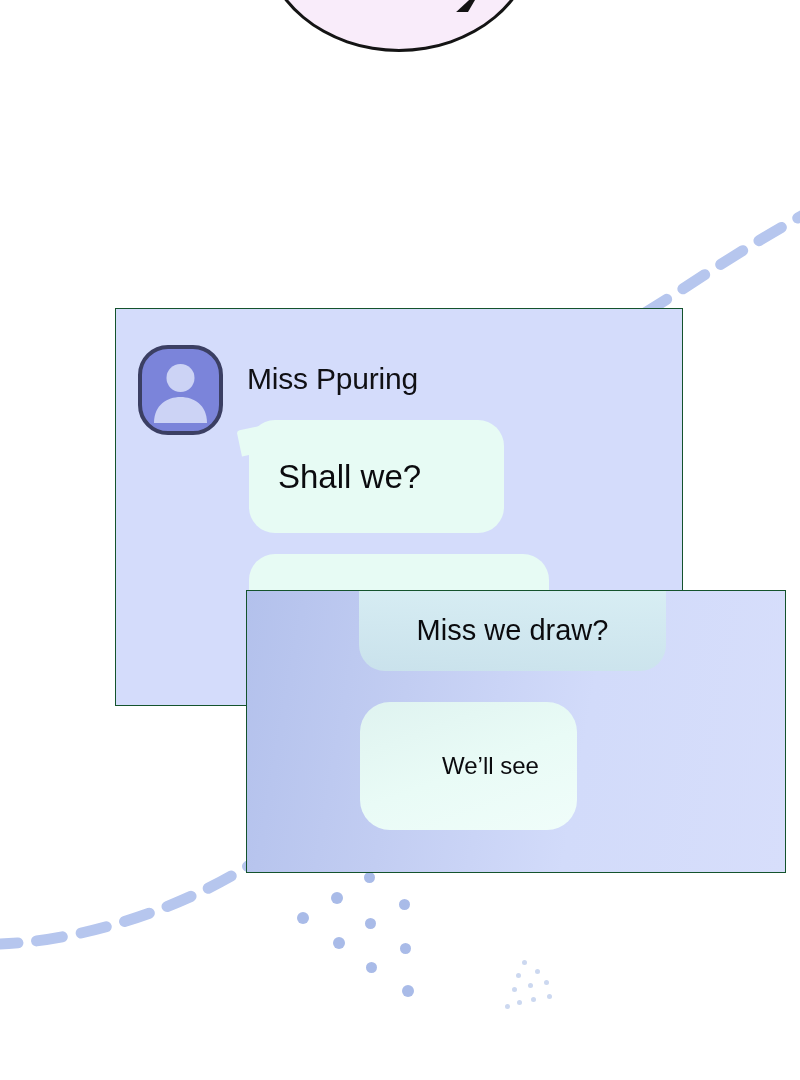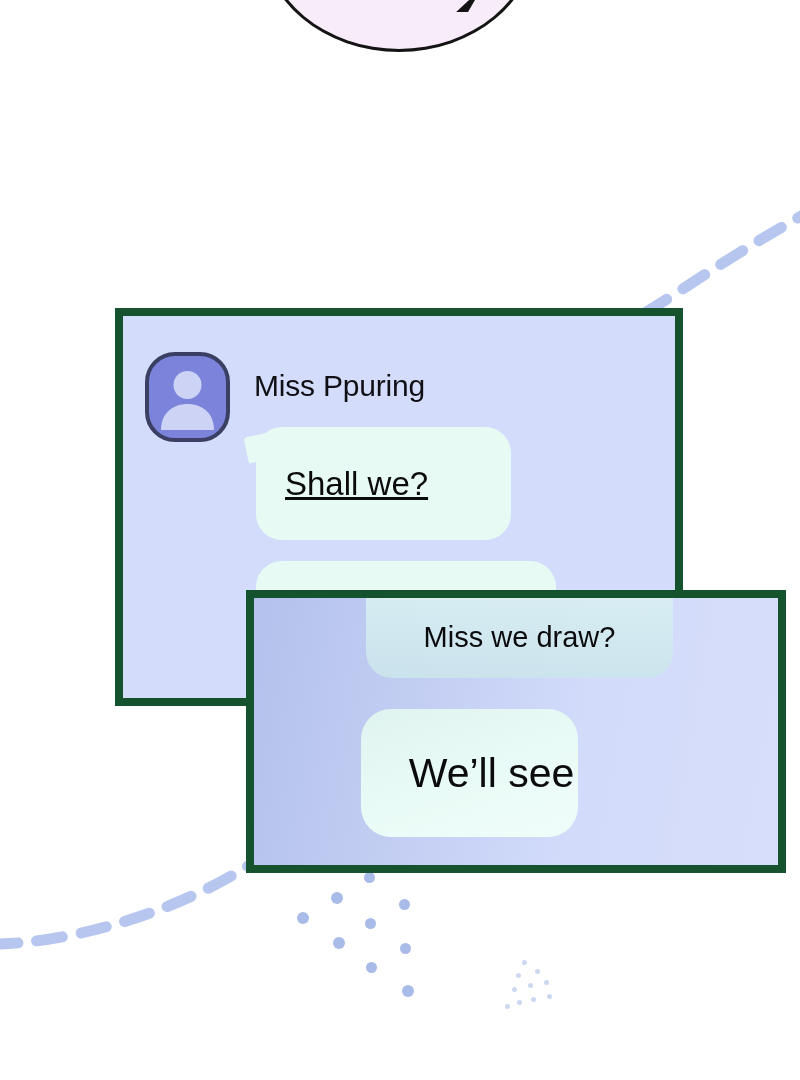--- a/index.html
+++ b/index.html
@@ -52,21 +52,21 @@
     width: 40px;
     height: 26px;
     overflow: hidden;
   }
   .top-bubble-tail svg { display:block; }
 
   
   .chat-panel {
     position: absolute;
     box-sizing: border-box;
-    border: 8px solid #14532d;
+    border: 1px solid #14532d;
     overflow: hidden;
   }
 
   #panel-one {
     left: 115px;
     top: 308px;
     width: 568px;
     height: 398px;
     background: #d4dcfb;
     z-index: 3;
@@ -118,21 +118,20 @@
 
   
   #bubble-shall-we {
     left: 133px;
     top: 111px;
     width: 255px;
     height: 113px;
     background: #e7fbf4;
     font-size: 33px;
     padding-left: 29px;
-    text-decoration: underline;
   }
   
   #bubble-shall-we::before {
     content: "";
     position: absolute;
     left: -10px;
     top: 8px;
     width: 26px;
     height: 26px;
     background: #e7fbf4;
@@ -157,27 +156,27 @@
     width: 307px;
     height: 82px;
     background: linear-gradient(180deg, rgba(216,239,243,0.93) 0%, rgba(203,229,235,0.88) 100%);
     border-radius: 0 0 26px 26px;
     font-size: 29px;
     justify-content: center;
   }
 
   
   #bubble-well-see {
-    left: 107px;
+    left: 113px;
     top: 111px;
     width: 217px;
     height: 128px;
     background: linear-gradient(160deg, #dff3f0 0%, #e9fbf6 52%, #f0fdfa 100%);
     border-radius: 30px;
-    font-size: 41px;
+    font-size: 24px;
     justify-content: center;
     padding-left: 44px;
   }
 
   
   .dot {
     position: absolute;
     border-radius: 50%;
     background: #a9bbe8;
   }

